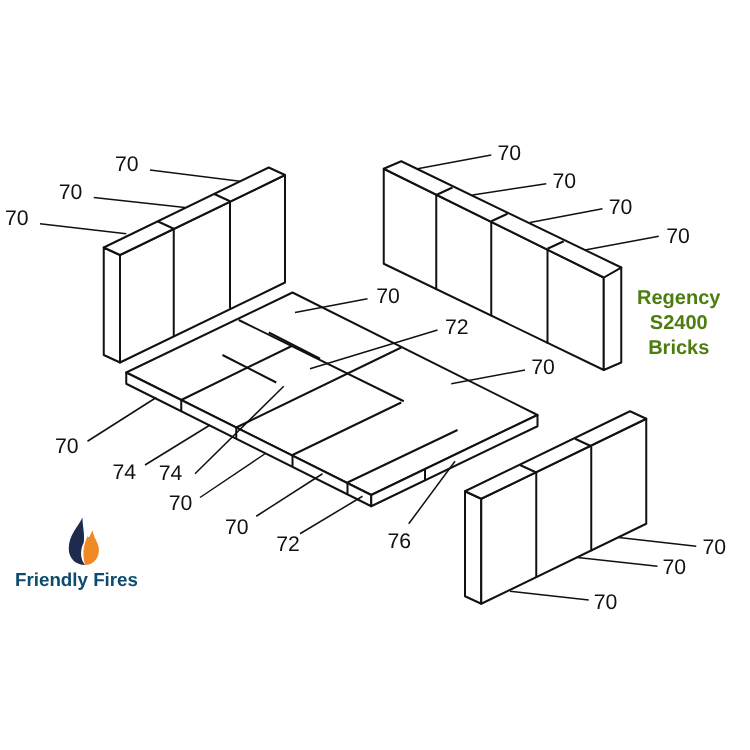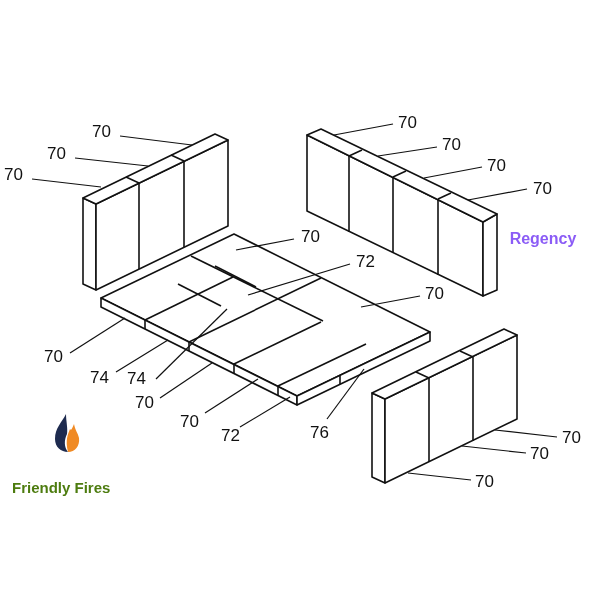--- a/index.html
+++ b/index.html
@@ -2,23 +2,23 @@
 <html><head>
 <meta charset="utf-8">
 <style>
   html,body{margin:0;padding:0;background:#fff;}
   body{width:600px;height:600px;position:relative;overflow:hidden;font-family:"Liberation Sans",sans-serif;}
   svg{position:absolute;left:0;top:0;}
   .ln{stroke:#111;stroke-width:1.6;fill:none;stroke-linejoin:round;}
   .face{fill:#fff;stroke:#111;stroke-width:1.6;stroke-linejoin:round;}
   .lead{stroke:#111;stroke-width:1.2;}
   .lbl{font-family:"Liberation Sans",sans-serif;font-size:17px;fill:#111;}
-  .title{position:absolute;left:498px;top:229px;width:90px;text-align:center;color:#8b5cf6;font-weight:bold;font-size:16px;line-height:20px;}
+  .title{position:absolute;left:498px;top:229px;width:90px;text-align:center;color:#4d7c0f;font-weight:bold;font-size:16px;line-height:20px;}
   .title div{white-space:nowrap;}
-  .brand{position:absolute;left:12px;top:479px;color:#4d7c0f;font-weight:bold;font-size:15px;}
+  .brand{position:absolute;left:12px;top:456px;color:#0c4a6e;font-weight:bold;font-size:15px;}
   .flame{position:absolute;left:52px;top:412px;}
 </style>
 </head>
 <body>
 
 <svg width="600" height="600" viewBox="0 0 600 600">
 
   <g>
     <polygon class="face" points="83,198 96,204 96,290 83,284"></polygon>
     <polygon class="face" points="96,204 228,140 228,226 96,290"></polygon>
@@ -117,20 +117,22 @@
     <text class="lbl" x="310" y="438">76</text>
 
     <text class="lbl" x="562" y="443">70</text>
     <text class="lbl" x="530" y="459">70</text>
     <text class="lbl" x="475" y="487">70</text>
   </g>
 </svg>
 
 <div class="title">
   <div>Regency</div>
+  <div>S2400</div>
+  <div>Bricks</div>
 </div>
 
 <svg class="flame" width="30" height="42" viewBox="0 0 30 42">
   <path d="M14,2 C10,10 3,16 3,27 C3,35 9,40 16,40 C12,35 12,28 15,22 C16,16 14,9 14,2 Z" fill="#1e2b4f"></path>
   <path d="M16,40 C23,40 28,34 27,26 C26,21 23,18 22,12 C20,17 19,19 18,17 C16,22 13,28 16,40 Z" fill="#f08a24"></path>
 </svg>
 
 <div class="brand">Friendly Fires</div>
 
 </body></html>

